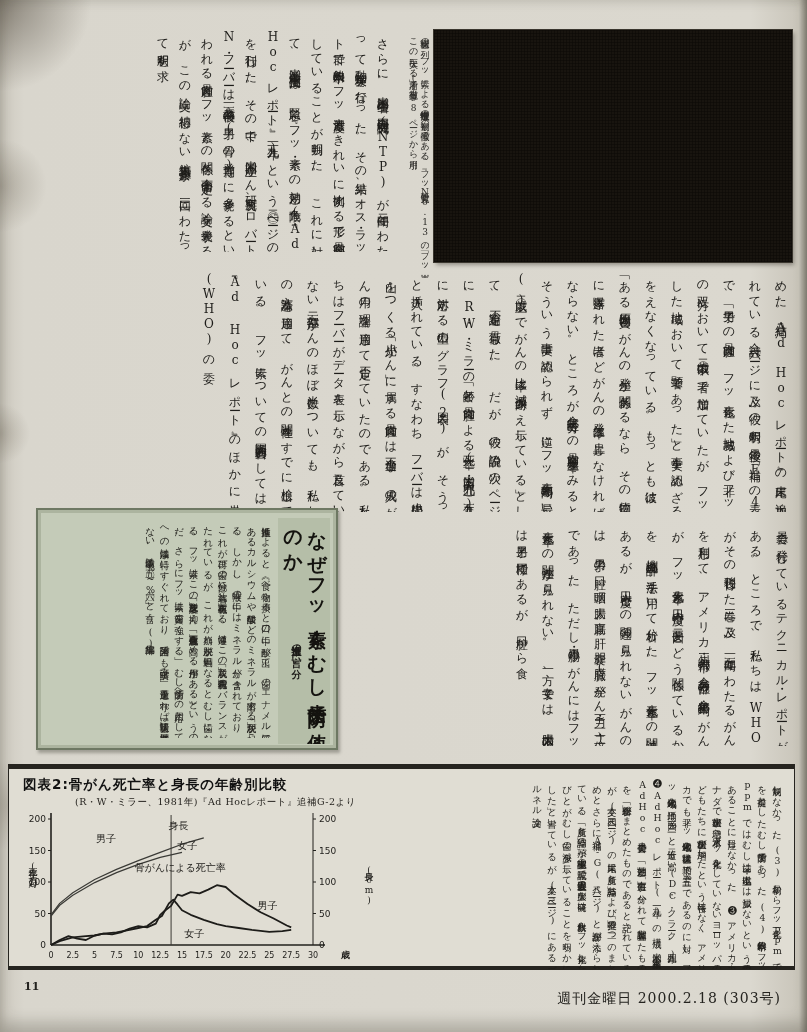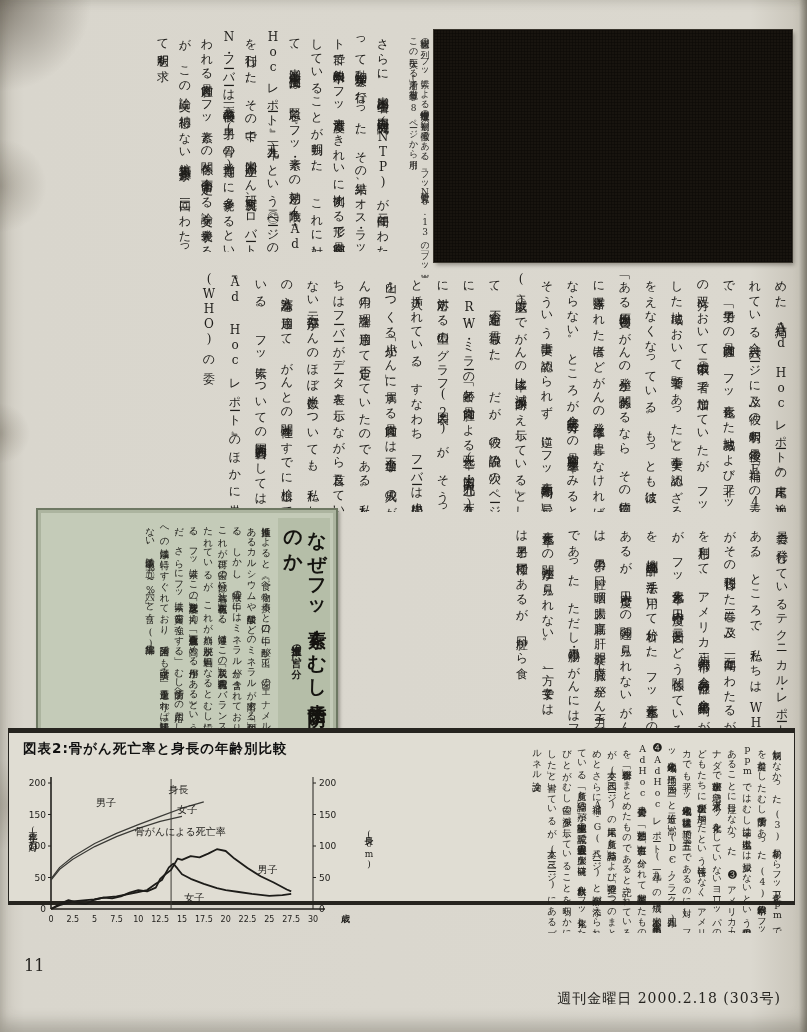--- a/index.html
+++ b/index.html
@@ -70,42 +70,43 @@
   .gb-subtitle{
     right:34px;top:128px;height:100px;width:14px;
     font-size:10px;font-weight:bold;line-height:12px;letter-spacing:0;
     font-family:"DejaVu Sans","Liberation Sans",sans-serif;
   }
   .gb-body{
     left:7px;top:10px;width:228px;height:218px;
     font-size:9.5px;line-height:14.5px;letter-spacing:0;color:#23221e;
   }
   .bottom-box{
-    position:absolute;left:8px;top:728px;width:787px;height:177px;
+    position:absolute;left:8px;top:764px;width:787px;height:206px;
     background:#e0ddd3;
     border:1px solid #26241f;border-top-width:5px;border-bottom-width:4px;
     box-sizing:border-box;
   }
   .chart-title{
     position:absolute;left:14px;top:7px;font-size:13.5px;font-weight:bold;color:#111;
     font-family:"DejaVu Sans","Liberation Sans",sans-serif;letter-spacing:1px;
   }
   .chart-source{
     position:absolute;left:66px;top:27px;font-size:9.5px;color:#24221e;letter-spacing:.5px;
   }
   .chart-svg{position:absolute;left:8px;top:40px;}
   .ylab-left{left:16px;top:92px;width:13px;height:110px;font-size:9px;line-height:11px;letter-spacing:0;}
   .ylab-right{left:352px;top:96px;width:13px;height:90px;font-size:9px;line-height:11px;letter-spacing:0;}
   .notes{
     left:372px;top:10px;width:404px;height:190px;
     font-size:9.3px;line-height:15px;letter-spacing:0;color:#1f1e1a;
   }
   .pageno{
-    position:absolute;left:24px;top:956px;font-size:16px;color:#24231f;
+    position:absolute;left:24px;top:980px;font-size:11px;color:#24231f;
     font-family:"DejaVu Serif","Liberation Serif",serif;
+    font-weight:bold;
   }
   .footer{
     position:absolute;right:26px;top:990px;font-size:14px;color:#24231f;letter-spacing:1px;
   }
   svg text{fill:#1d1c19;font-family:"DejaVu Sans","Liberation Sans",sans-serif;}
 </style>
 </head>
 <body>
 
 <div class="page">
@@ -121,20 +122,21 @@
   <div class="vtext row3">員会で発行しているテクニカル・レポートがある。ところで、私たちは、WHOがその後刊行した三巻に及ぶ、一五年間にわたるがん統計資料を利用して、アメリカ三州・六都市の全身各部位の全年齢平均のがん発生率が、フッ素化率と人口密度の二要因とどう関係しているかを、推測統計学の手法を用いて分析した。フッ素化率との関連はあるが、人口密度との関連の見られないがんの部位は、男子の口腔、咽頭、大腸、直腸、肝、胆嚢、膵臓(発がん力一・三~二・一倍)であった。ただし胃・小腸のがんにはフッ素化率との関連性が見られない。　一方、女子では、大腸以下の部位は男子と同様であるが、口腔から食</div>
 
   <div class="green-box">
     <div class="vtext gb-title">なぜフッ素をむし歯予防に使うのか</div>
     <div class="vtext gb-subtitle">推進派の言い分</div>
     <div class="vtext gb-body">推進派によると、《食べ物を摂ると口の中に酸が出て、歯のエナメル質にあるカルシウムや燐酸などのミネラルが溶出する「脱灰」が起こる。しかし、唾液の中にはミネラル分が含まれており、これが再び歯の部分に沈着し「再石灰化」する。通常はこの「脱灰」と「再石灰化」のバランスが保たれているが、これが崩れ脱灰が過剰になるとむし歯になる。フッ素はこの「脱灰」速度を抑え、「再石灰化」速度を高める作用がある》というのだ。さらにフッ素は「歯質を強くする」、むし歯予防への応用として水道水への添加は「特にすぐれており、諸外国でも実証済み」、適正量を守れば「斑状歯」に悪影響はない、予防率は「五〇%~六〇%」と言う。(編集部)</div>
   </div>
 
   <div class="bottom-box">
     <div class="chart-title">図表2:骨がん死亡率と身長の年齢別比較</div>
+    <div class="chart-source">(R・W・ミラー、1981年)『Ad Hocレポート』追補G-2より</div>
     <svg id="chart-svg" class="chart-svg" width="352" height="166" viewBox="0 0 352 166">
         <line x1="34" y1="4" x2="34" y2="136" stroke="#22211d" stroke-width="1.6"></line>
         <line x1="34" y1="136" x2="308" y2="136" stroke="#22211d" stroke-width="1.6"></line>
         <line x1="296" y1="4" x2="296" y2="136" stroke="#22211d" stroke-width="1"></line>
         <line x1="154.08333333333331" y1="6" x2="154.08333333333331" y2="136" stroke="#3c3a34" stroke-width="1"></line>
         <text x="29" y="139" text-anchor="end" font-size="9">0</text>
         <text x="302" y="139" text-anchor="start" font-size="9">0</text>
         <line x1="31" y1="104.5" x2="34" y2="104.5" stroke="#22211d" stroke-width="1"></line>
         <line x1="296" y1="104.5" x2="299" y2="104.5" stroke="#22211d" stroke-width="1"></line>
         <text x="29" y="107.5" text-anchor="end" font-size="9">50</text>

